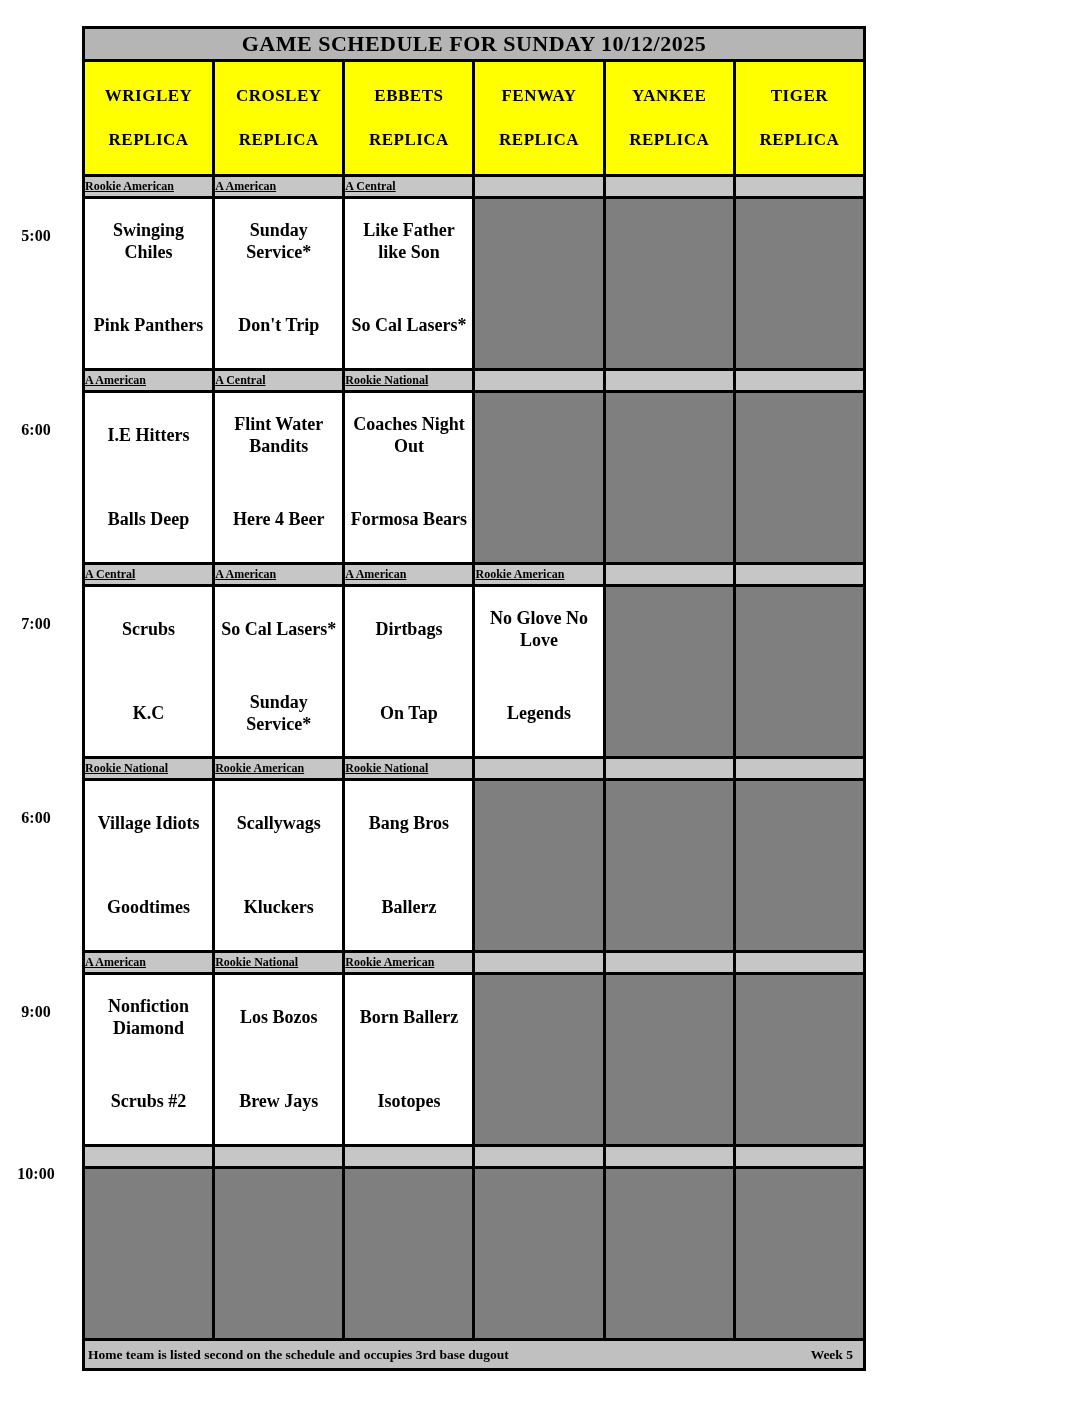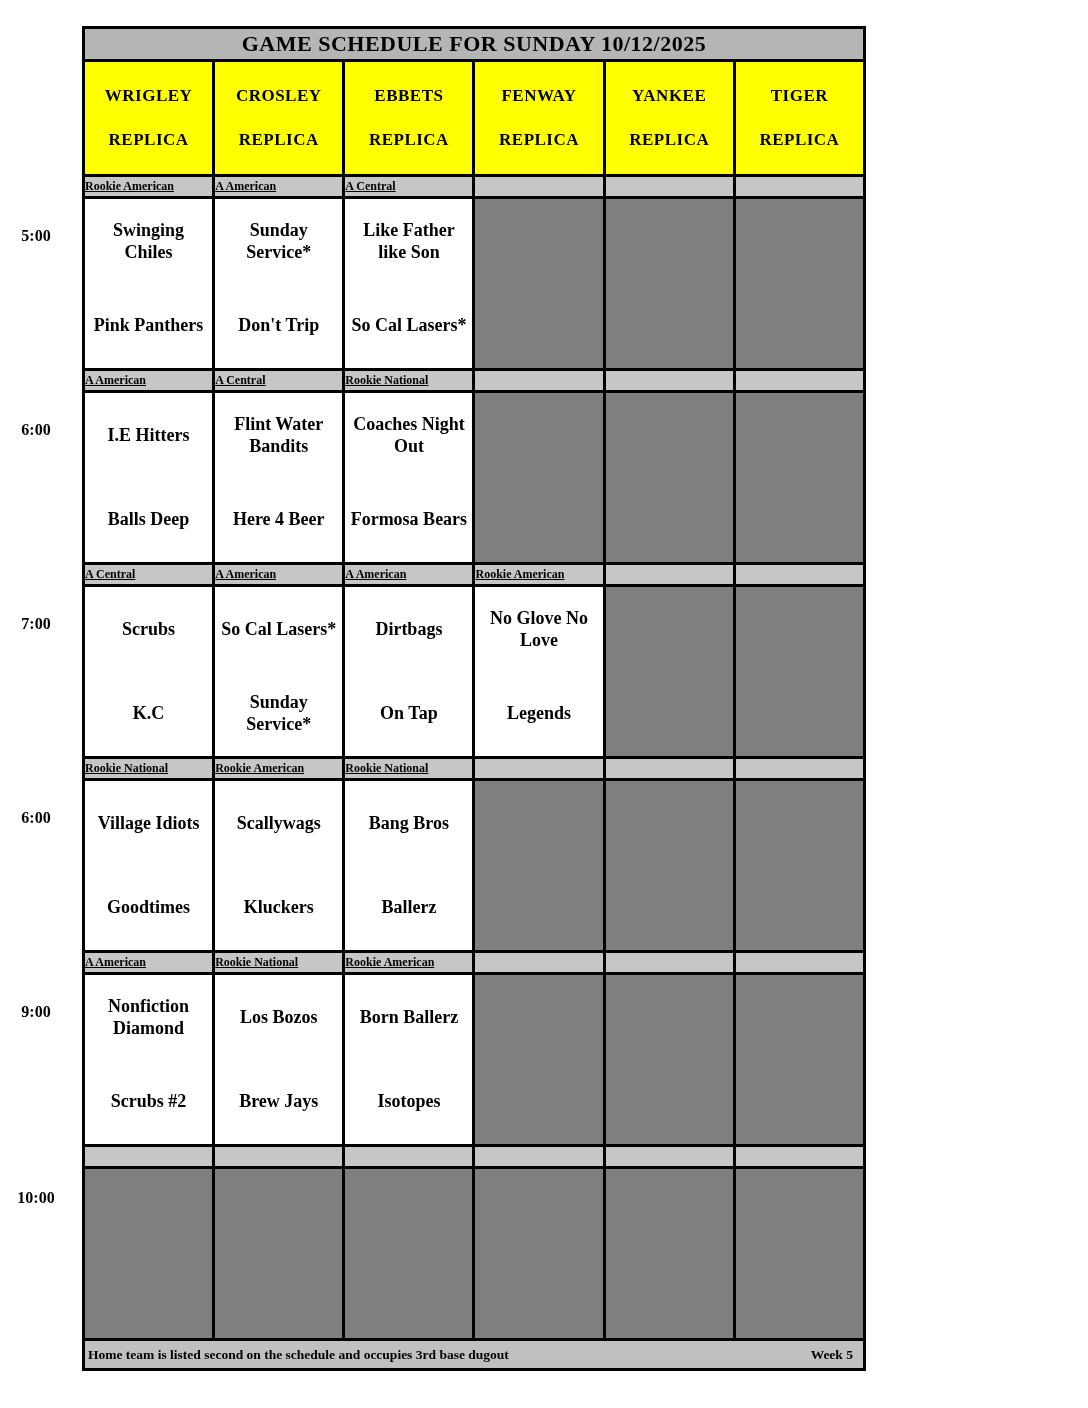--- a/index.html
+++ b/index.html
@@ -56,21 +56,21 @@
   }
 </style>
 </head>
 <body>
 
 <div class="time" style="top:228px">5:00</div>
 <div class="time" style="top:422px">6:00</div>
 <div class="time" style="top:616px">7:00</div>
 <div class="time" style="top:810px">6:00</div>
 <div class="time" style="top:1004px">9:00</div>
-<div class="time" style="top:1190px">10:00</div>
+<div class="time" style="top:1166px">10:00</div>
 
 <table class="sched">
 
   <tbody>
       <tr>
     <td class="title-cell" colspan="6">GAME SCHEDULE FOR SUNDAY 10/12/2025</td>
   </tr>
 
   <tr>
     <th class="venue">

